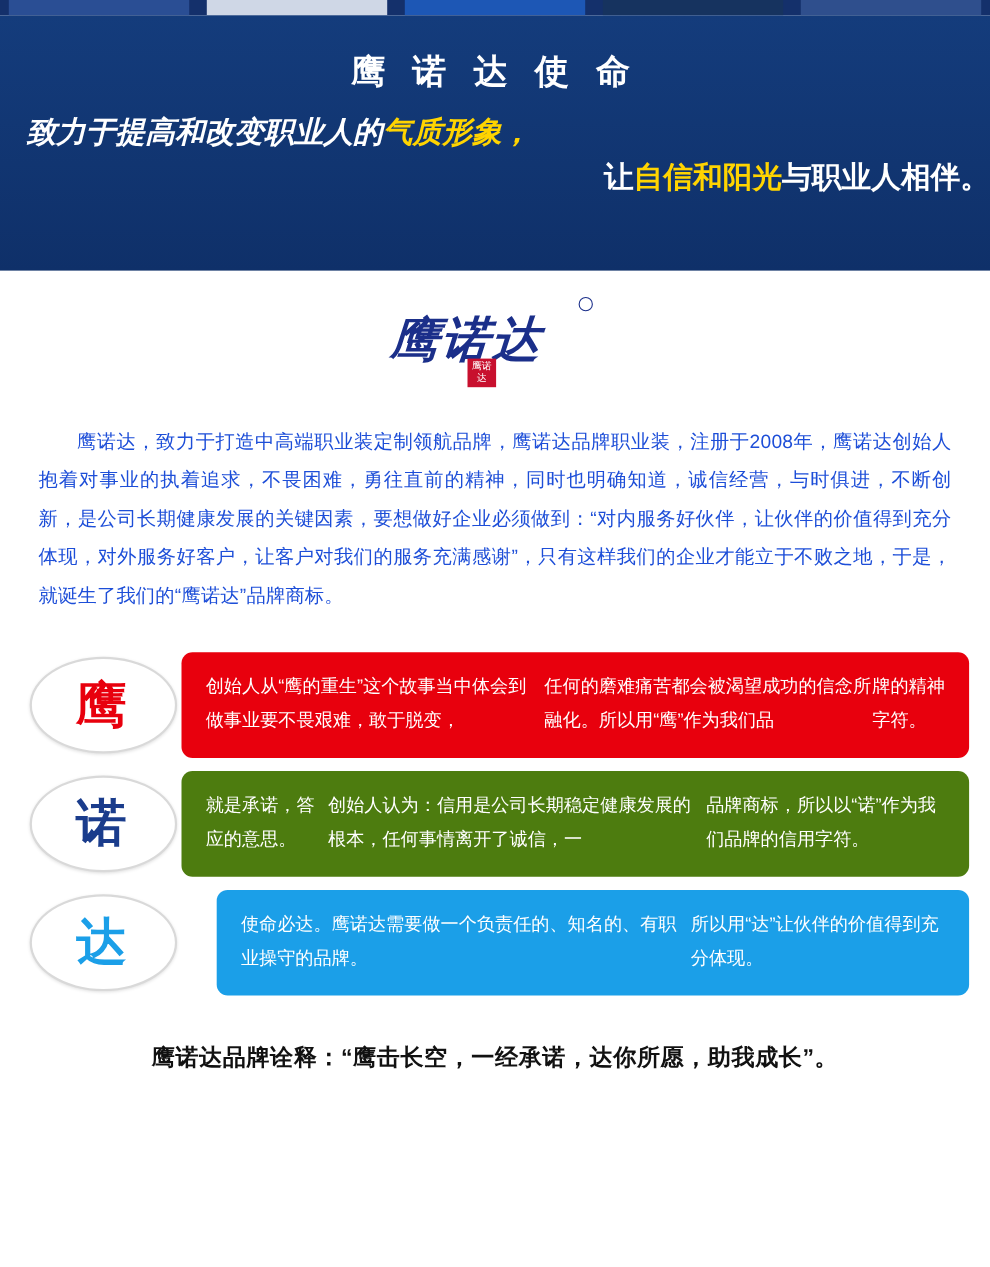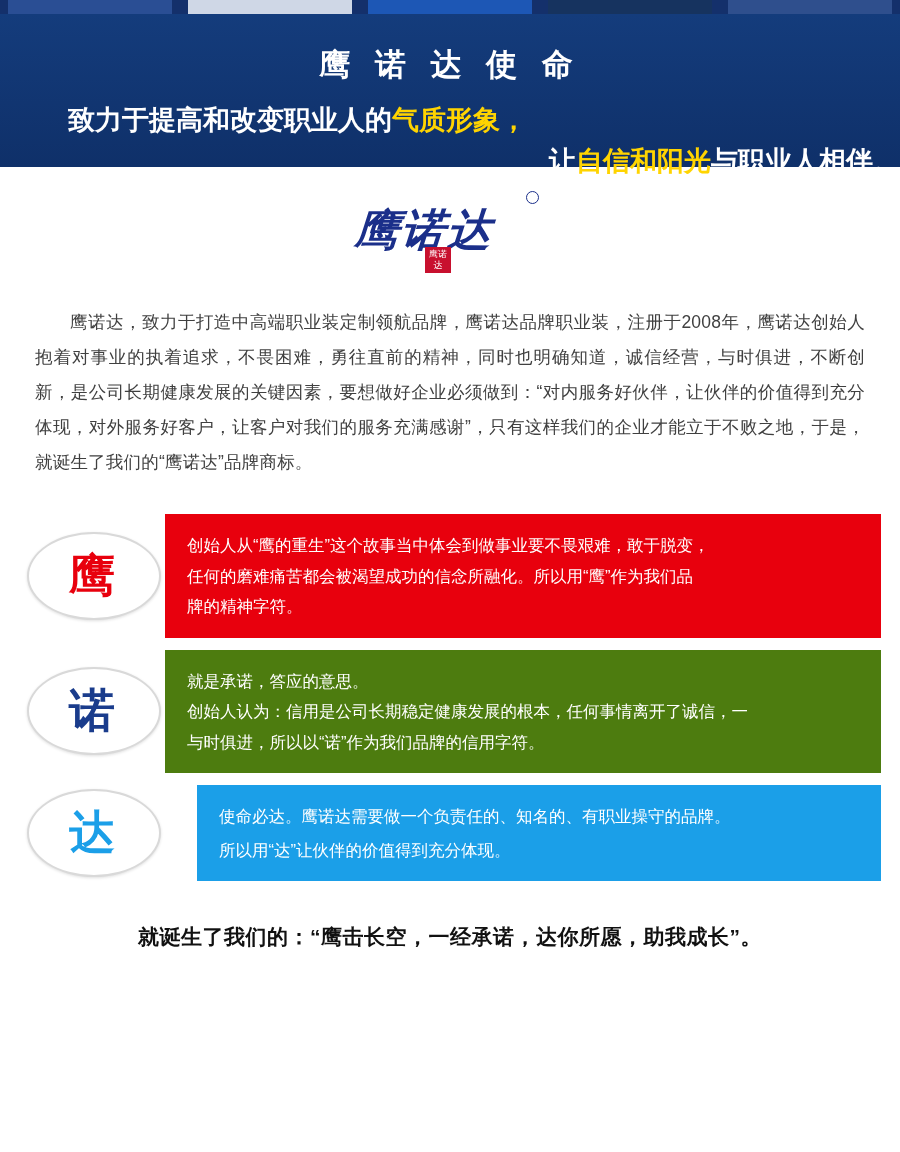--- a/index.html
+++ b/index.html
@@ -32,21 +32,21 @@
   }
   .thumb.t1 { background: #2a4e94; }
   .thumb.t2 { background: #cfd7e6; }
   .thumb.t3 { background: #1d57b5; }
   .thumb.t4 { background: #16335f; }
   .thumb.t5 { background: #2f4f8d; }
 
   
   .mission {
     width: 900px;
-    height: 153px;
+    height: 232px;
     background: #123a77;
     background: linear-gradient(180deg, #143c7c 0%, #0f3069 100%);
     box-sizing: border-box;
     padding: 0;
     position: relative;
   }
   .mission-title {
     text-align: center;
     color: #ffffff;
     font-size: 31px;
@@ -57,22 +57,23 @@
   }
   .mission-line {
     color: #ffffff;
     font-size: 27px;
     font-weight: bold;
     line-height: 1.45;
     white-space: nowrap;
   }
   .mission-line.l1 {
     text-align: left;
-    padding-left: 68px;
+    padding-left: 24px;
     margin-top: 18px;
+    font-style: italic;
   }
   .mission-line.l2 {
     text-align: right;
     margin-top: 2px;
   }
   .hl { color: #ffd400; }
 
   
   .logo-wrap {
     width: 900px;
@@ -124,21 +125,21 @@
     letter-spacing: 0;
     font-family: "DejaVu Serif", "Liberation Serif", serif;
   }
 
   
   .intro {
     width: 830px;
     margin: 6px auto 16px auto;
     font-size: 17.5px;
     line-height: 2.0;
-    color: #404040;
+    color: #1d4ed8;
     text-align: justify;
     text-indent: 2em;
     letter-spacing: 0.2px;
   }
 
   
   .blocks {
     width: 862px;
     margin: 34px auto 0 auto;
   }
@@ -178,22 +179,23 @@
     z-index: 2;
   }
   .block-body {
     flex: 1 1 auto;
     padding: 16px 20px 16px 22px;
     box-sizing: border-box;
     color: #ffffff;
     font-size: 16.5px;
     line-height: 1.85;
     display: flex;
-    flex-direction: column;
+    flex-direction: row;
     justify-content: space-between;
+    border-radius: 10px;
   }
   .block-body p { margin: 0; }
 
   .block.red .block-body { background: #e8000d; }
   .block.red .glyph { color: #e8000d; }
   .block.navy .block-body { background: #4d7c0f; }
   .block.navy .glyph { color: #1a3c8c; }
   .block.blue .block-body { background: #1b9fe8; margin-left: 32px; }
   .block.blue .glyph { color: #1b9fe8; }
 
@@ -254,30 +256,30 @@
   </div>
 
   <div class="block navy">
     <div class="glyph-wrap">
       <div class="glyph-ellipse"></div>
       <div class="glyph">诺</div>
     </div>
     <div class="block-body">
       <p>就是承诺，答应的意思。</p>
       <p>创始人认为：信用是公司长期稳定健康发展的根本，任何事情离开了诚信，一</p>
-      <p>与时俱进，所以以“诺”作为我们品牌的信用字符。</p>
+      <p>品牌商标，所以以“诺”作为我们品牌的信用字符。</p>
     </div>
   </div>
 
   <div class="block blue">
     <div class="glyph-wrap">
       <div class="glyph-ellipse"></div>
       <div class="glyph">达</div>
     </div>
     <div class="block-body">
       <p>使命必达。鹰诺达需要做一个负责任的、知名的、有职业操守的品牌。</p>
       <p>所以用“达”让伙伴的价值得到充分体现。</p>
     </div>
   </div>
 
 </div>
 
-<div class="closing">就诞生了我们的：“鹰击长空，一经承诺，达你所愿，助我成长”。</div>
+<div class="closing">鹰诺达品牌诠释：“鹰击长空，一经承诺，达你所愿，助我成长”。</div>
 
 </body></html>

